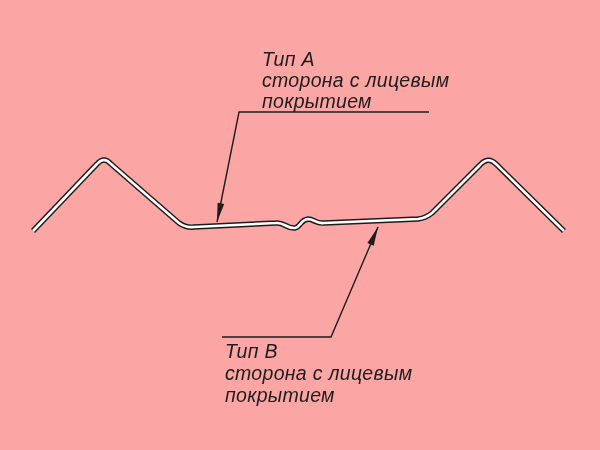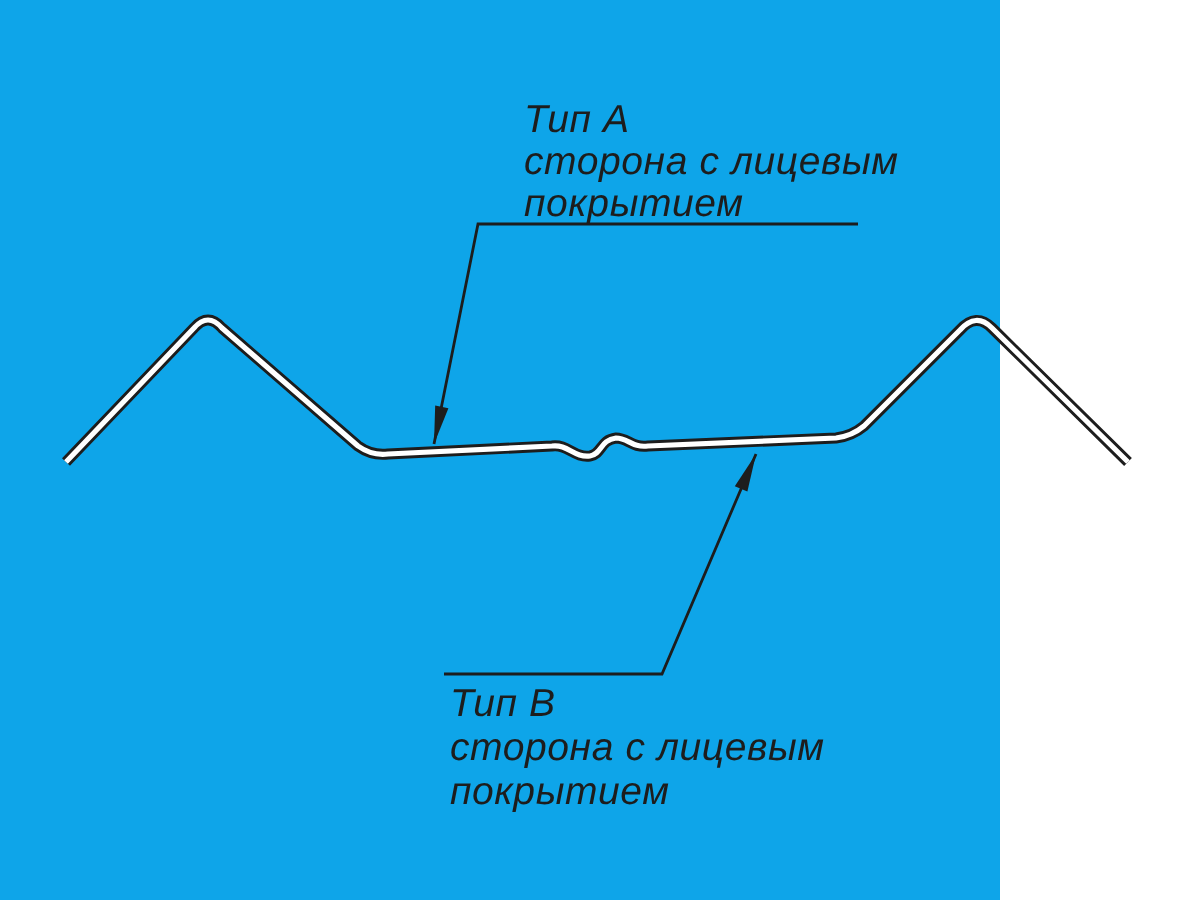--- a/index.html
+++ b/index.html
@@ -6,23 +6,23 @@
       margin: 0;
       padding: 0;
       background: #ffffff;
       width: 600px;
       height: 450px;
       overflow: hidden;
       font-family: "Liberation Sans", sans-serif;
     }
     .canvas {
       position: relative;
-      width: 500px;
+      width: 600px;
       height: 450px;
-      background: #0ea5e9;
+      background: #fca5a5;
     }
     svg {
       display: block;
     }
     
     .sheet-outer {
       fill: none;
       stroke: #1d1d1d;
       stroke-width: 5.5;
       stroke-linejoin: round;

